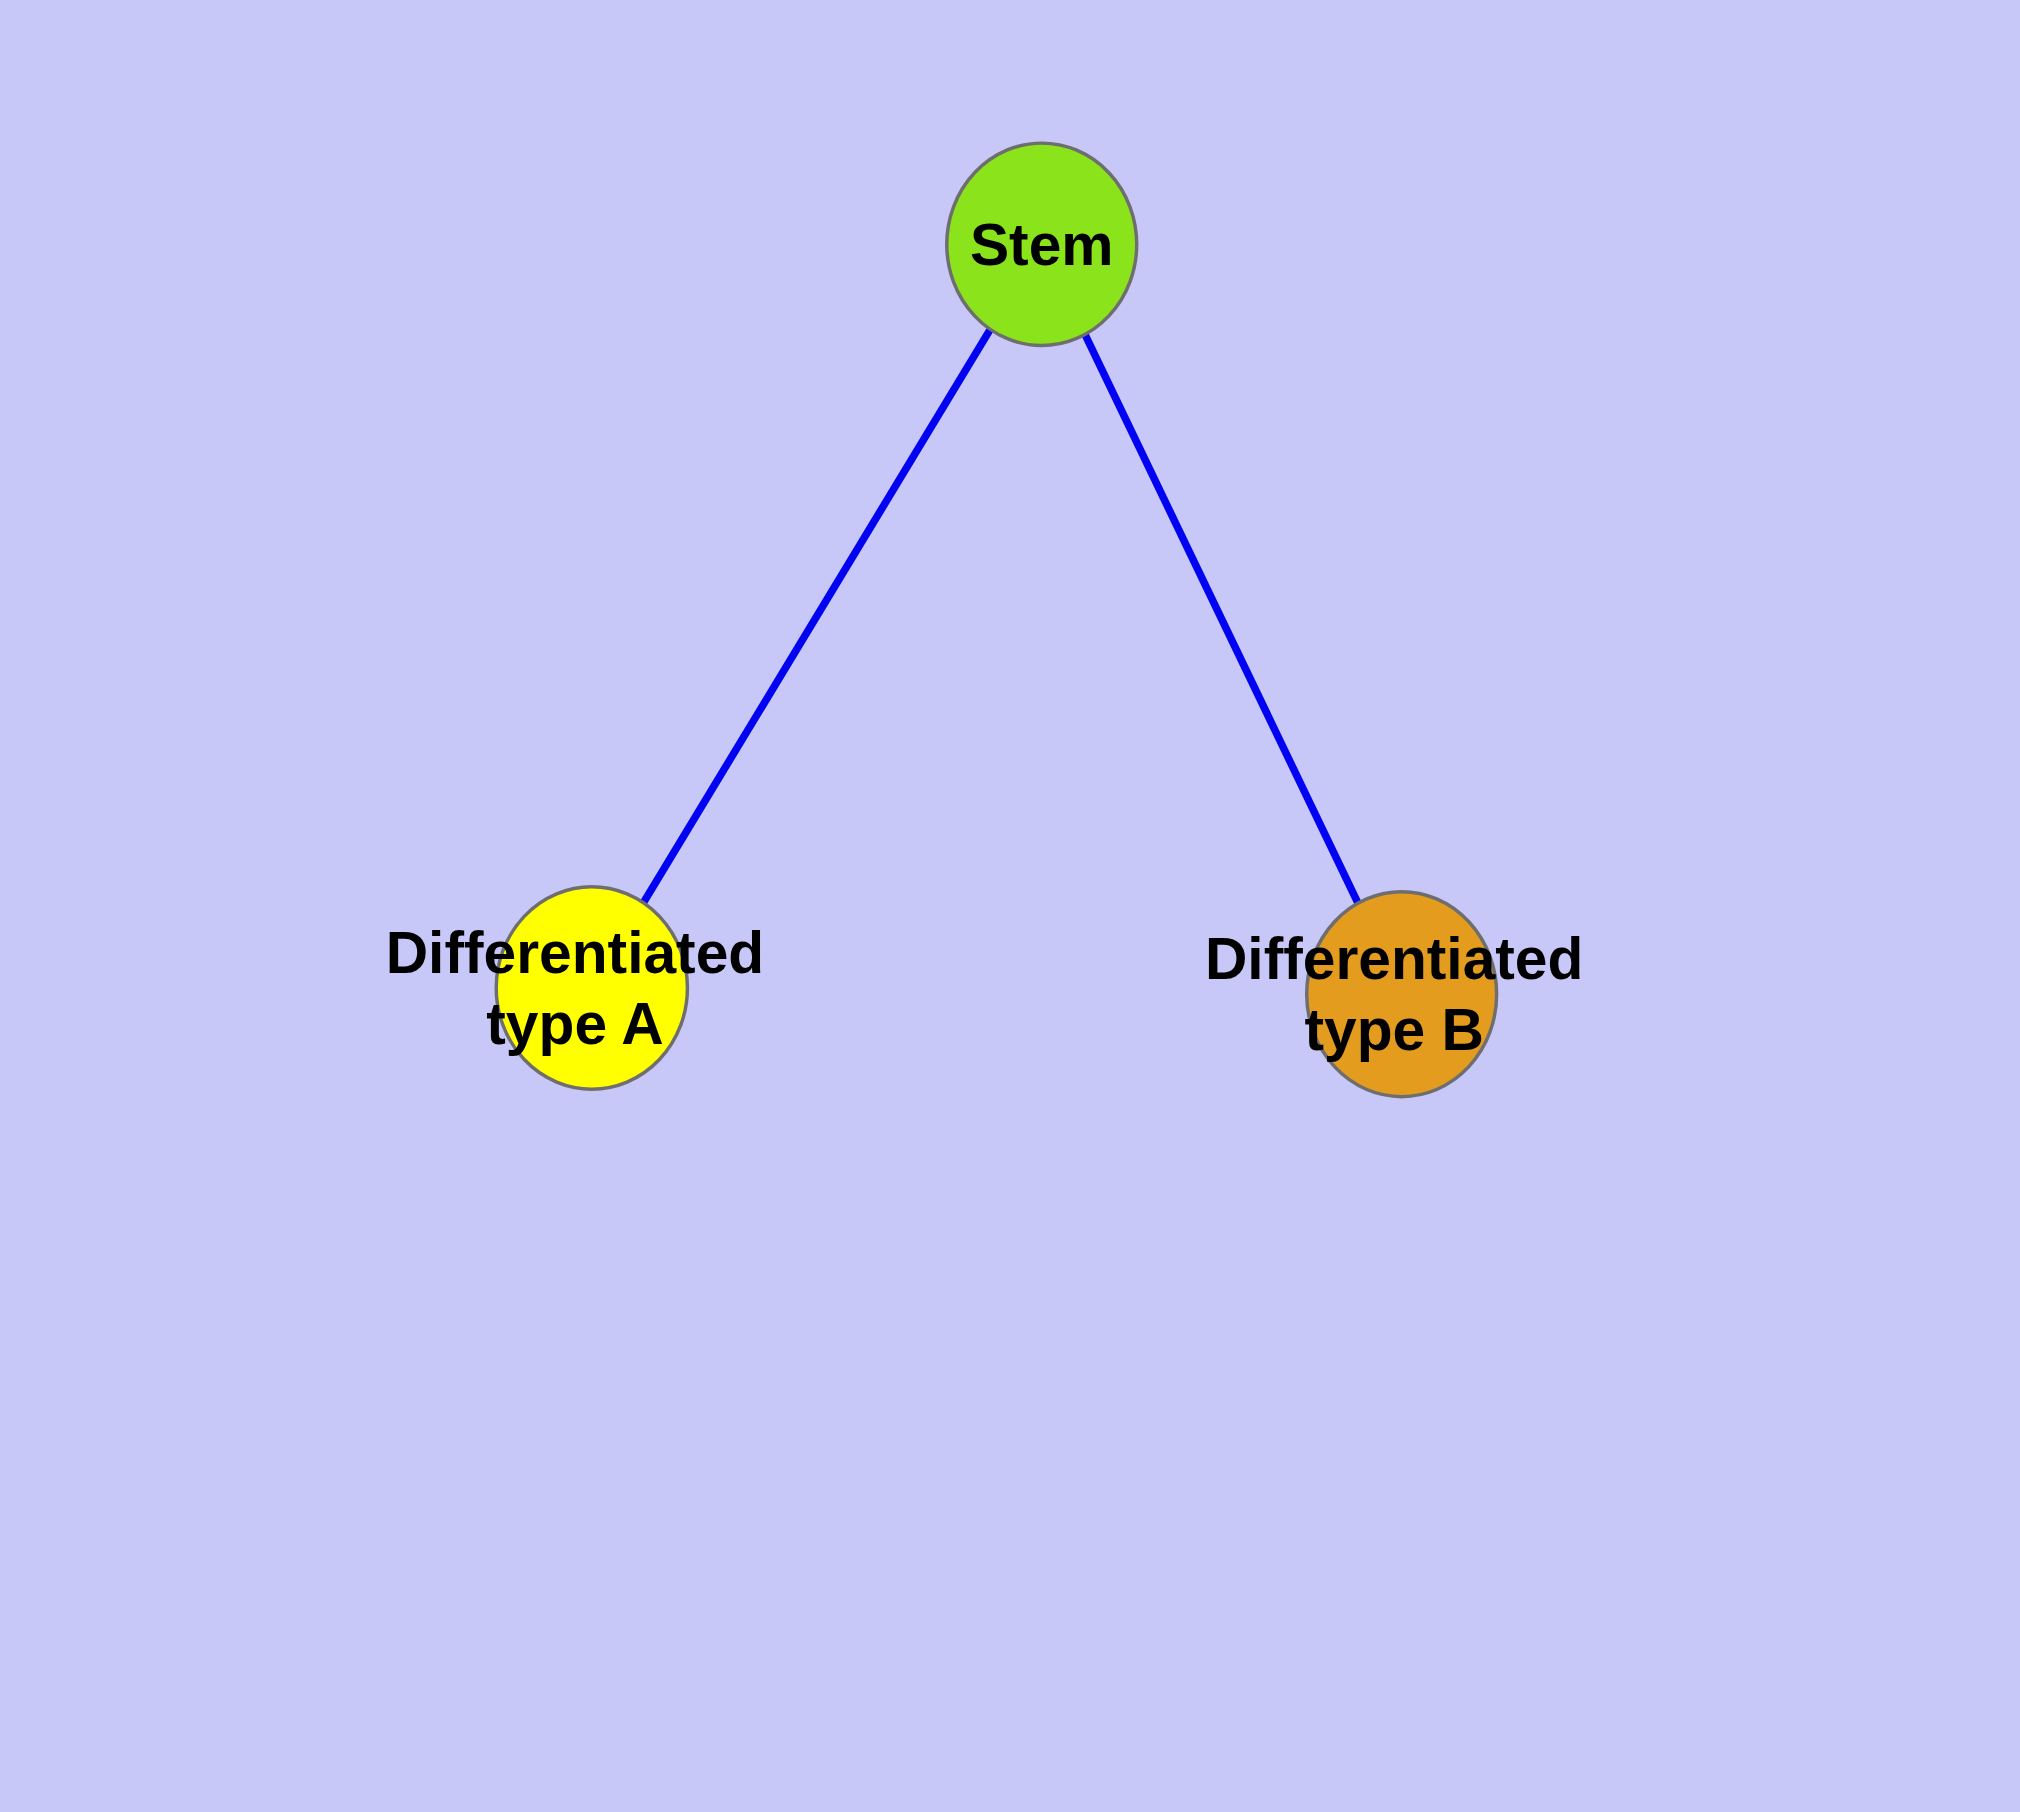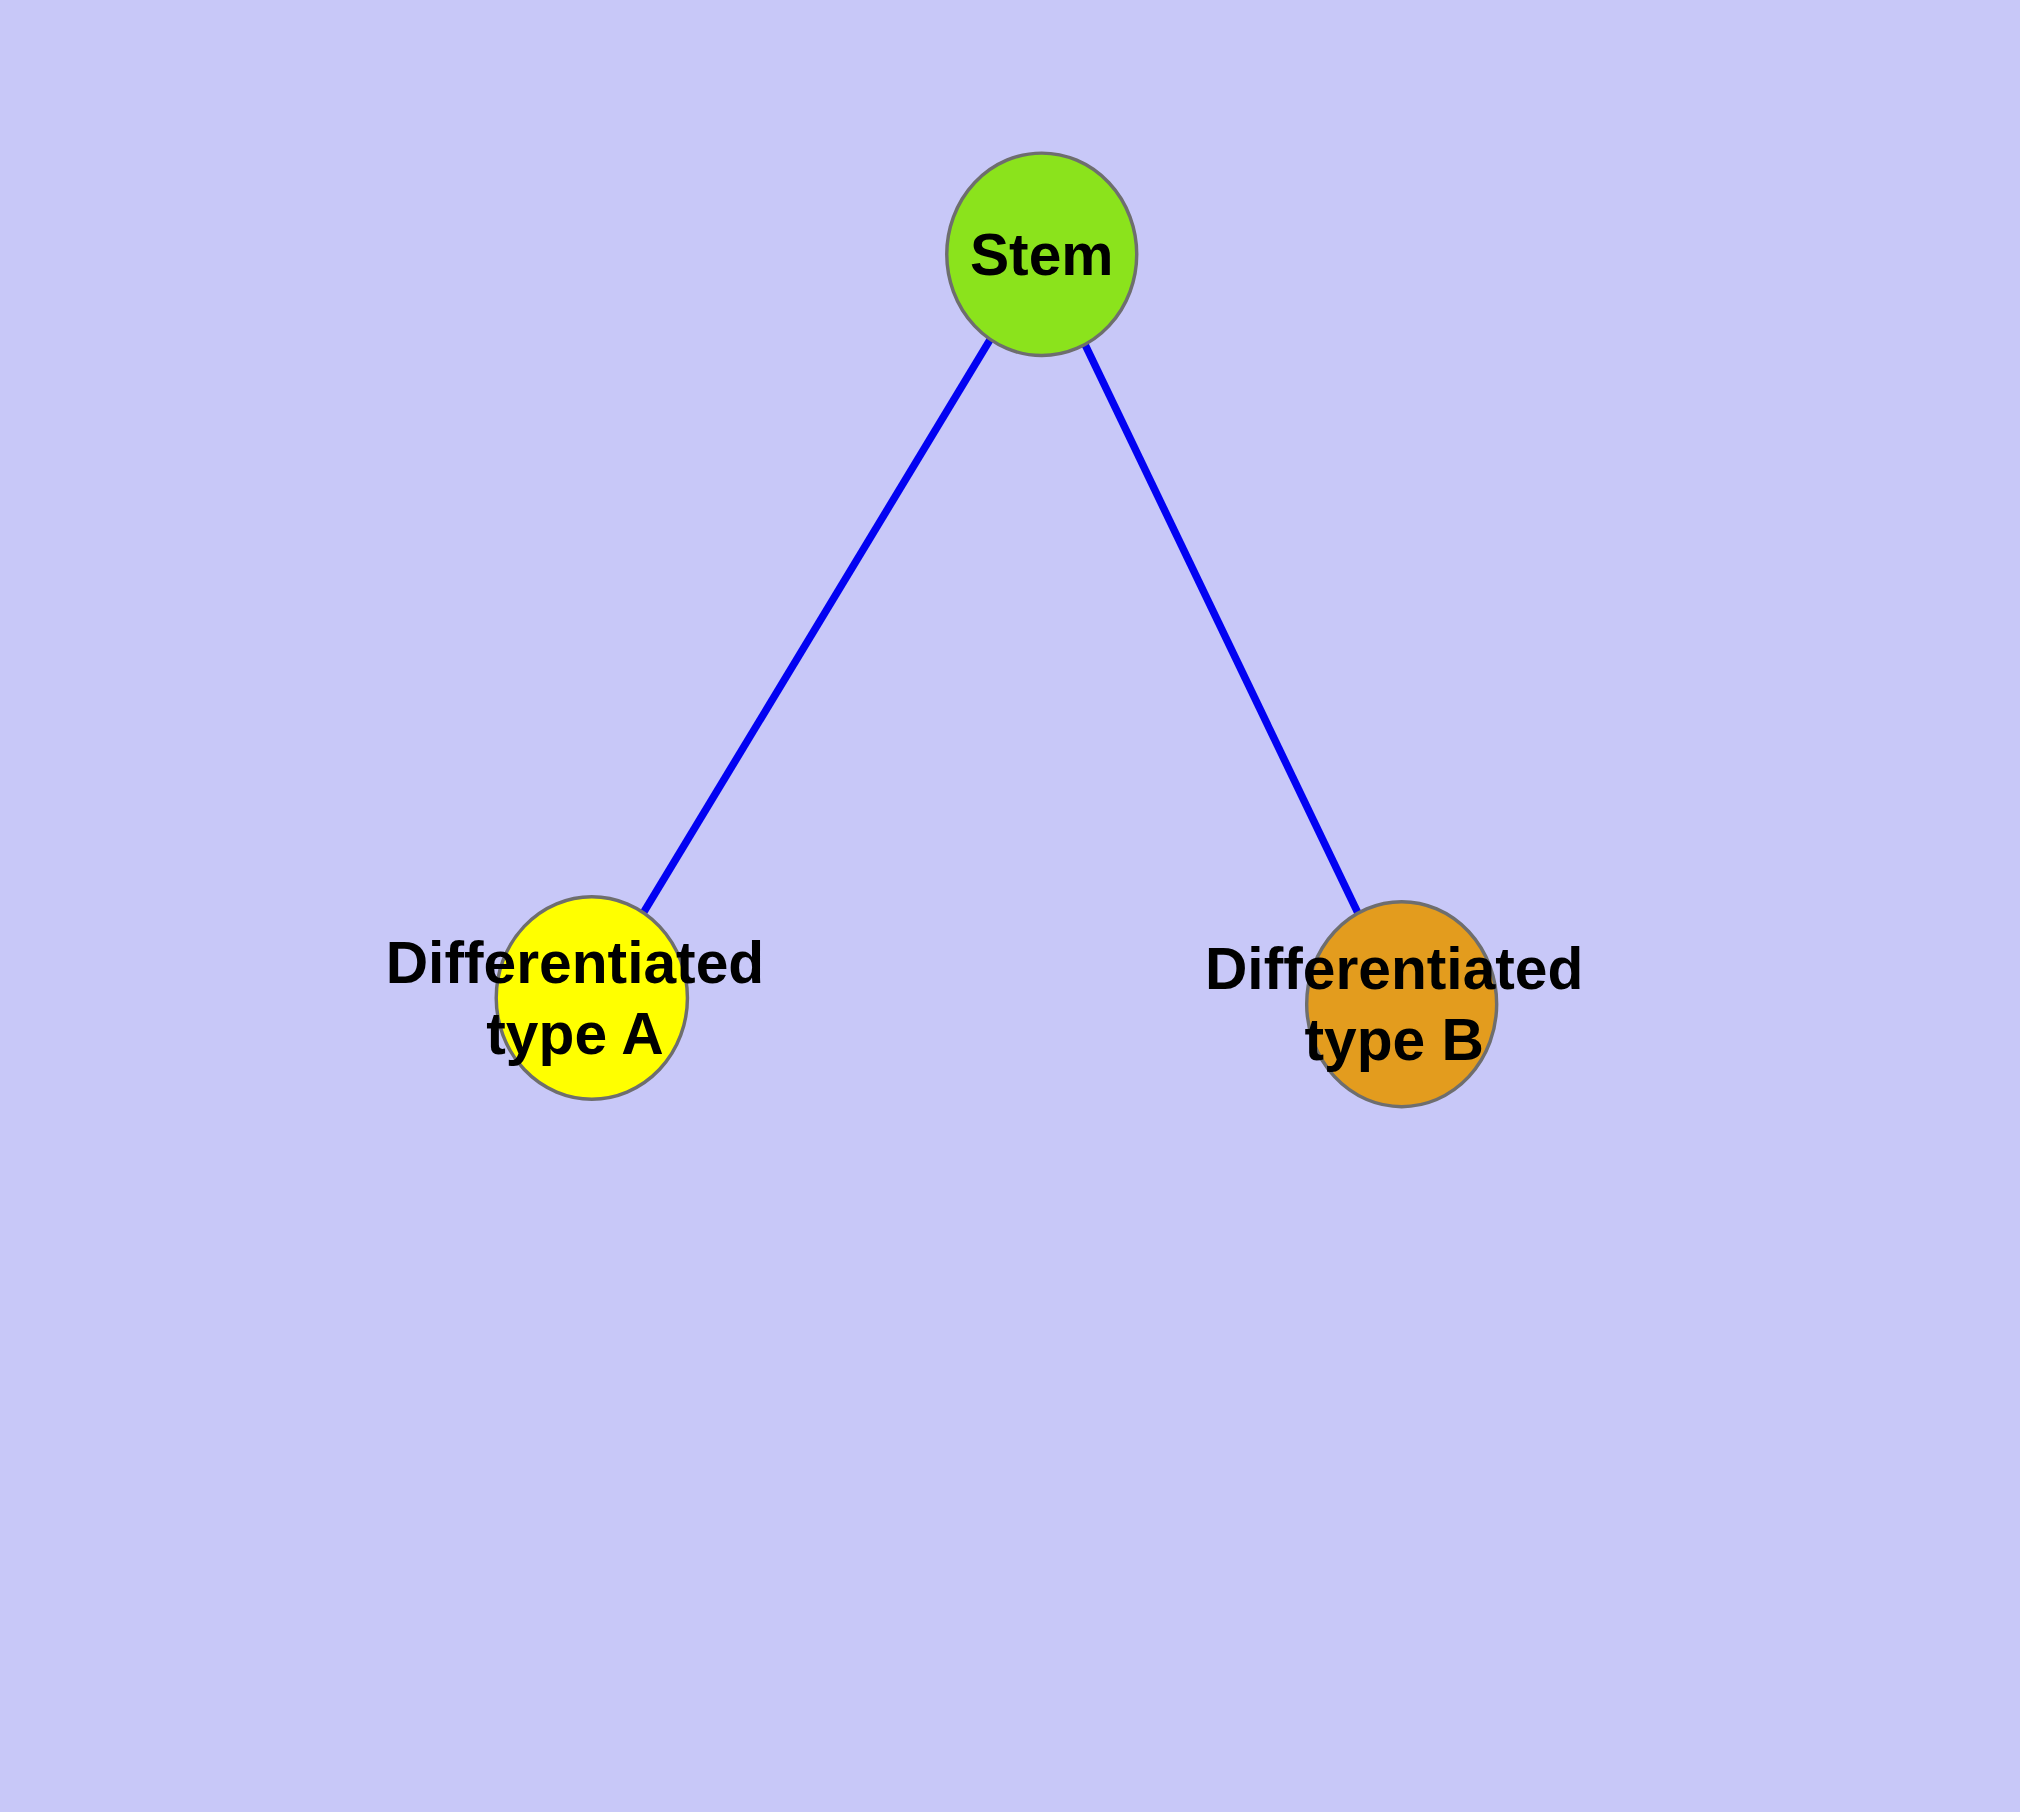--- a/index.html
+++ b/index.html
@@ -4,21 +4,20 @@
 <style>
   html, body {
     margin: 0;
     padding: 0;
   }
   .canvas {
     position: relative;
     width: 2021px;
     height: 1336px;
     overflow: hidden;
-    margin-top: 10px;
   }
   .canvas svg {
     display: block;
     width: 100%;
     height: 100%;
   }
   .canvas text {
     font-family: "Liberation Sans", sans-serif;
     font-weight: bold;
   }

